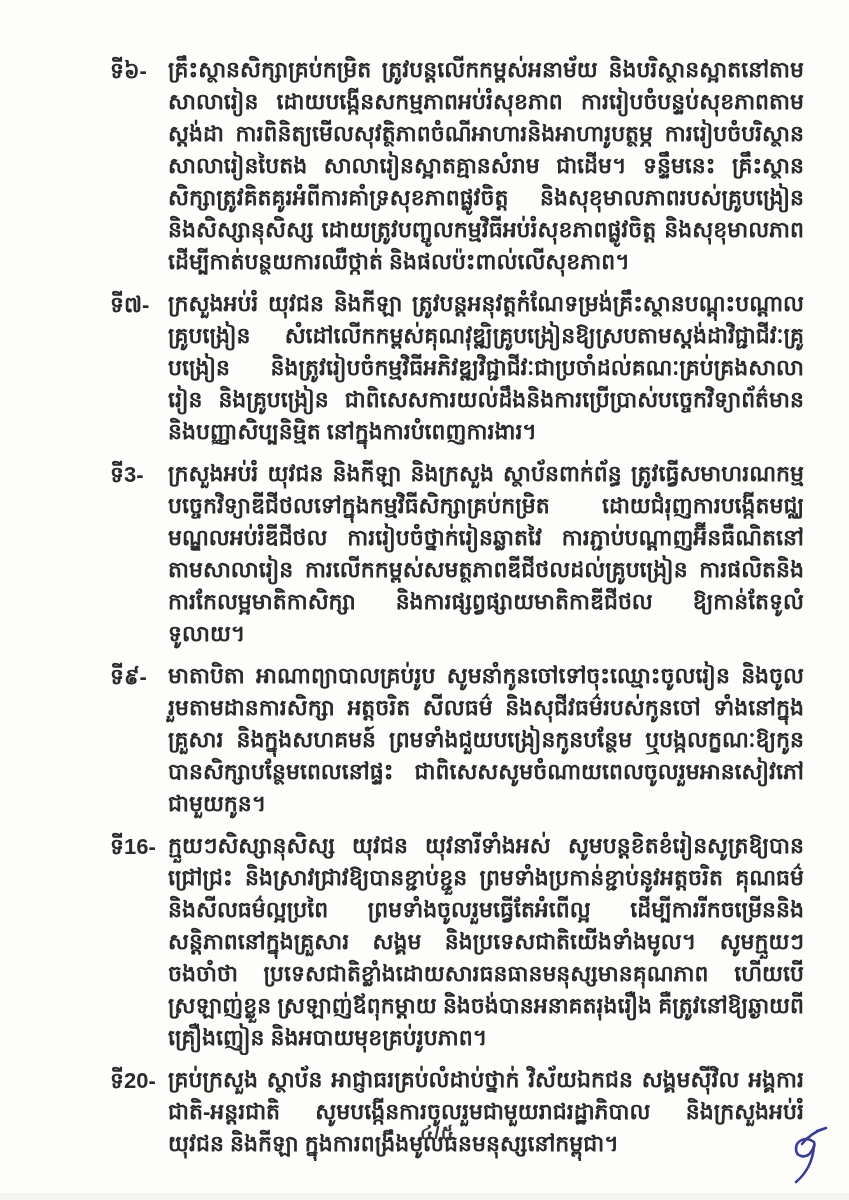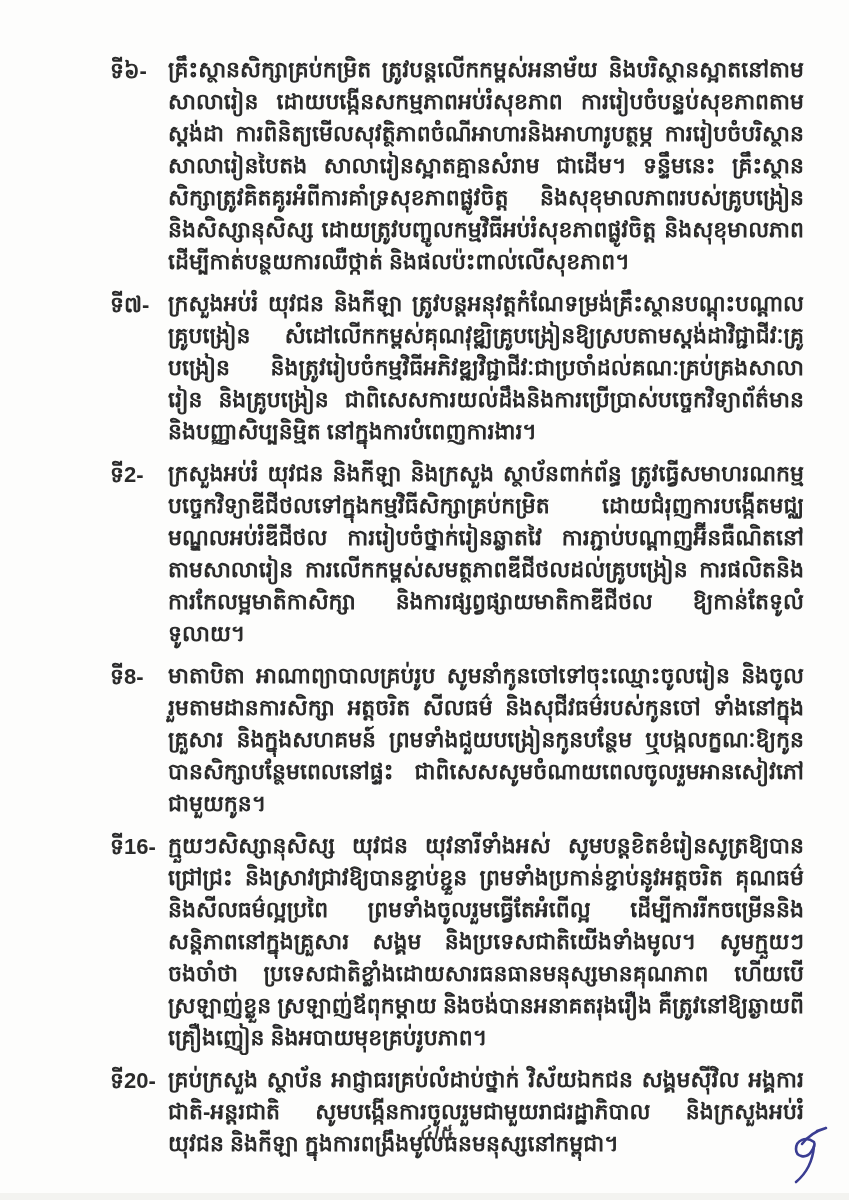--- a/index.html
+++ b/index.html
@@ -89,26 +89,26 @@
       <div class="para-label">ទី៦-</div>
       <div class="para-text">គ្រឹះស្ថានសិក្សាគ្រប់កម្រិត ត្រូវបន្តលើកកម្ពស់អនាម័យ និងបរិស្ថានស្អាតនៅតាមសាលារៀន ដោយបង្កើនសកម្មភាពអប់រំសុខភាព ការរៀបចំបន្ទប់សុខភាពតាមស្តង់ដា ការពិនិត្យមើលសុវត្ថិភាពចំណីអាហារនិងអាហារូបត្ថម្ភ ការរៀបចំបរិស្ថានសាលារៀនបៃតង សាលារៀនស្អាតគ្មានសំរាម ជាដើម។ ទន្ទឹមនេះ គ្រឹះស្ថានសិក្សាត្រូវគិតគូរអំពីការគាំទ្រសុខភាពផ្លូវចិត្ត និងសុខុមាលភាពរបស់គ្រូបង្រៀន និងសិស្សានុសិស្ស ដោយត្រូវបញ្ចូលកម្មវិធីអប់រំសុខភាពផ្លូវចិត្ត និងសុខុមាលភាព ដើម្បីកាត់បន្ថយការឈឺថ្កាត់ និងផលប៉ះពាល់លើសុខភាព។</div>
     </div>
 
     <div class="para">
       <div class="para-label">ទី៧-</div>
       <div class="para-text">ក្រសួងអប់រំ យុវជន និងកីឡា ត្រូវបន្តអនុវត្តកំណែទម្រង់គ្រឹះស្ថានបណ្តុះបណ្តាលគ្រូបង្រៀន សំដៅលើកកម្ពស់គុណវុឌ្ឍិគ្រូបង្រៀនឱ្យស្របតាមស្តង់ដាវិជ្ជាជីវៈគ្រូបង្រៀន និងត្រូវរៀបចំកម្មវិធីអភិវឌ្ឍវិជ្ជាជីវៈជាប្រចាំដល់គណៈគ្រប់គ្រងសាលារៀន និងគ្រូបង្រៀន ជាពិសេសការយល់ដឹងនិងការប្រើប្រាស់បច្ចេកវិទ្យាព័ត៌មាន និងបញ្ញាសិប្បនិម្មិត នៅក្នុងការបំពេញការងារ។</div>
     </div>
 
     <div class="para">
-      <div class="para-label">ទី2-</div>
+      <div class="para-label">ទី3-</div>
       <div class="para-text">ក្រសួងអប់រំ យុវជន និងកីឡា និងក្រសួង ស្ថាប័នពាក់ព័ន្ធ ត្រូវធ្វើសមាហរណកម្មបច្ចេកវិទ្យាឌីជីថលទៅក្នុងកម្មវិធីសិក្សាគ្រប់កម្រិត ដោយជំរុញការបង្កើតមជ្ឈមណ្ឌលអប់រំឌីជីថល ការរៀបចំថ្នាក់រៀនឆ្លាតវៃ ការភ្ជាប់បណ្តាញអ៊ីនធឺណិតនៅតាមសាលារៀន ការលើកកម្ពស់សមត្ថភាពឌីជីថលដល់គ្រូបង្រៀន ការផលិតនិងការកែលម្អមាតិកាសិក្សា និងការផ្សព្វផ្សាយមាតិកាឌីជីថល ឱ្យកាន់តែទូលំទូលាយ។</div>
     </div>
 
     <div class="para">
-      <div class="para-label">ទី8-</div>
+      <div class="para-label">ទី៩-</div>
       <div class="para-text">មាតាបិតា អាណាព្យាបាលគ្រប់រូប សូមនាំកូនចៅទៅចុះឈ្មោះចូលរៀន និងចូលរួមតាមដានការសិក្សា អត្តចរិត សីលធម៌ និងសុជីវធម៌របស់កូនចៅ ទាំងនៅក្នុងគ្រួសារ និងក្នុងសហគមន៍ ព្រមទាំងជួយបង្រៀនកូនបន្ថែម ឬបង្កលក្ខណៈឱ្យកូនបានសិក្សាបន្ថែមពេលនៅផ្ទះ ជាពិសេសសូមចំណាយពេលចូលរួមអានសៀវភៅជាមួយកូន។</div>
     </div>
 
     <div class="para">
       <div class="para-label">ទី16-</div>
       <div class="para-text">ក្មួយៗសិស្សានុសិស្ស យុវជន យុវនារីទាំងអស់ សូមបន្តខិតខំរៀនសូត្រឱ្យបានជ្រៅជ្រះ និងស្រាវជ្រាវឱ្យបានខ្ជាប់ខ្ជួន ព្រមទាំងប្រកាន់ខ្ជាប់នូវអត្តចរិត គុណធម៌ និងសីលធម៌ល្អប្រពៃ ព្រមទាំងចូលរួមធ្វើតែអំពើល្អ ដើម្បីការរីកចម្រើននិងសន្តិភាពនៅក្នុងគ្រួសារ សង្គម និងប្រទេសជាតិយើងទាំងមូល។ សូមក្មួយៗចងចាំថា ប្រទេសជាតិខ្លាំងដោយសារធនធានមនុស្សមានគុណភាព ហើយបើស្រឡាញ់ខ្លួន ស្រឡាញ់ឪពុកម្តាយ និងចង់បានអនាគតរុងរឿង គឺត្រូវនៅឱ្យឆ្ងាយពីគ្រឿងញៀន និងអបាយមុខគ្រប់រូបភាព។</div>
     </div>
 
     <div class="para">
       <div class="para-label">ទី20-</div>

